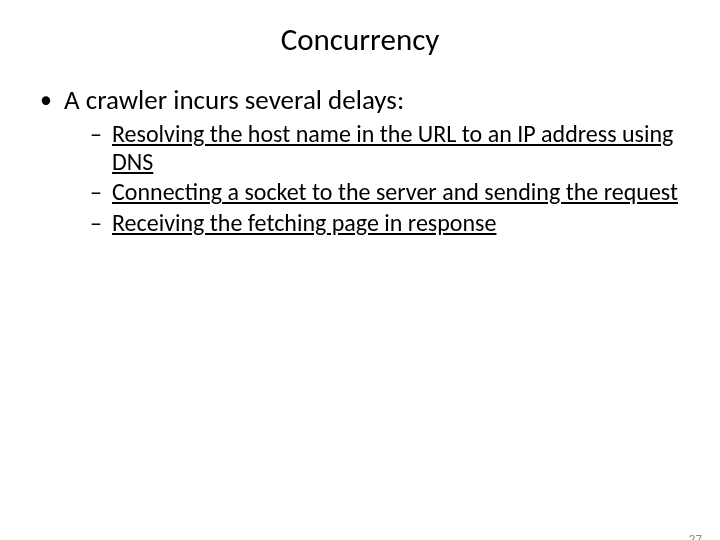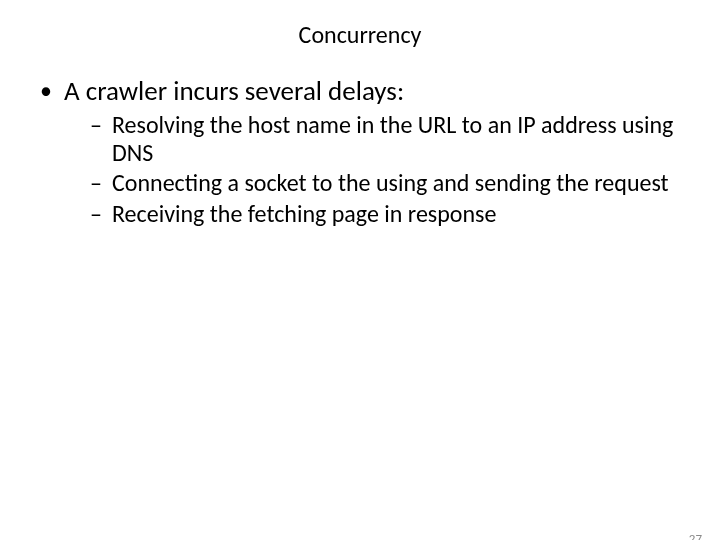--- a/index.html
+++ b/index.html
@@ -14,21 +14,21 @@
     overflow: hidden;
   }
   .slide {
     width: 720px;
     height: 540px;
     position: relative;
     box-sizing: border-box;
   }
   .title {
     text-align: center;
-    font-size: 24px;
+    font-size: 31px;
     font-weight: 400;
     margin-top: 20px;
     margin-bottom: 26px;
   }
   .body {
     padding: 0 24px 0 36px;
     font-size: 27px;
     line-height: 1.18;
   }
   ul.level1 {
@@ -52,20 +52,21 @@
   ul.level2 {
     list-style: none;
     margin: 4px 0 10px 0;
     padding: 0 0 0 26px;
     font-size: 24px;
   }
   ul.level2 > li {
     position: relative;
     padding-left: 22px;
     margin-bottom: 2px;
+    text-decoration: underline;
   }
   ul.level2 > li::before {
     content: "–";
     position: absolute;
     left: 0;
     top: 0;
   }
   .pagenum {
     position: absolute;
     right: 18px;
@@ -79,21 +80,21 @@
 
 <div class="slide">
   <div class="title">Concurrency</div>
 
   <div class="body">
     <ul class="level1">
       <li>
         <span>A crawler incurs several delays:</span>
         <ul class="level2">
           <li><span>Resolving the host name in the URL to an IP address using DNS</span></li>
-          <li><span>Connecting a socket to the using and sending the request</span></li>
+          <li><span>Connecting a socket to the server and sending the request</span></li>
           <li><span>Receiving the fetching page in response</span></li>
         </ul>
       </li>
     </ul>
   </div>
 
   <div class="pagenum">27</div>
 </div>
 
 </body></html>

